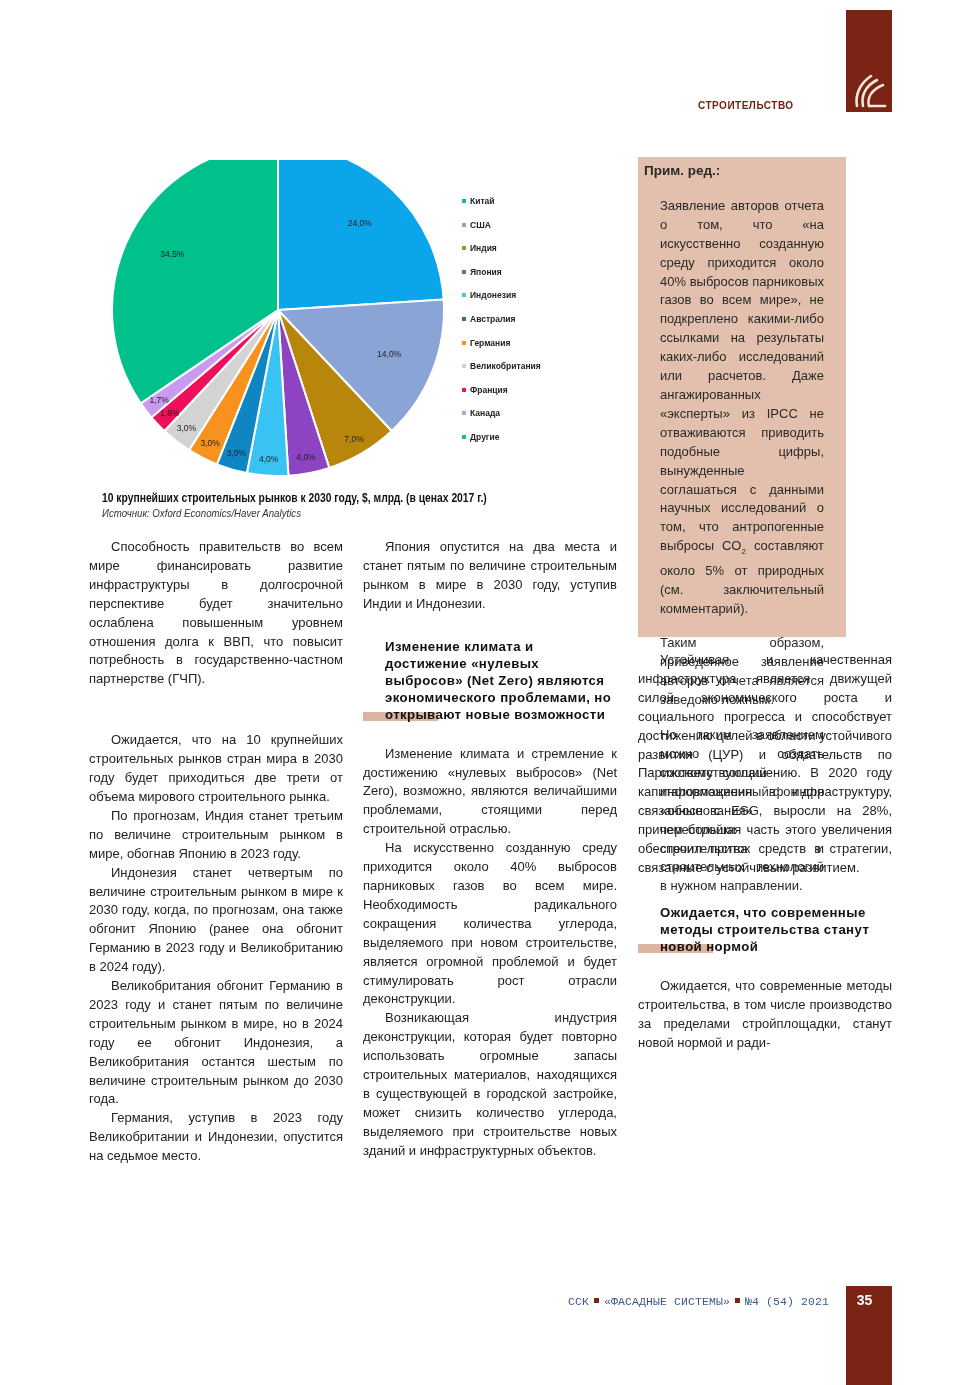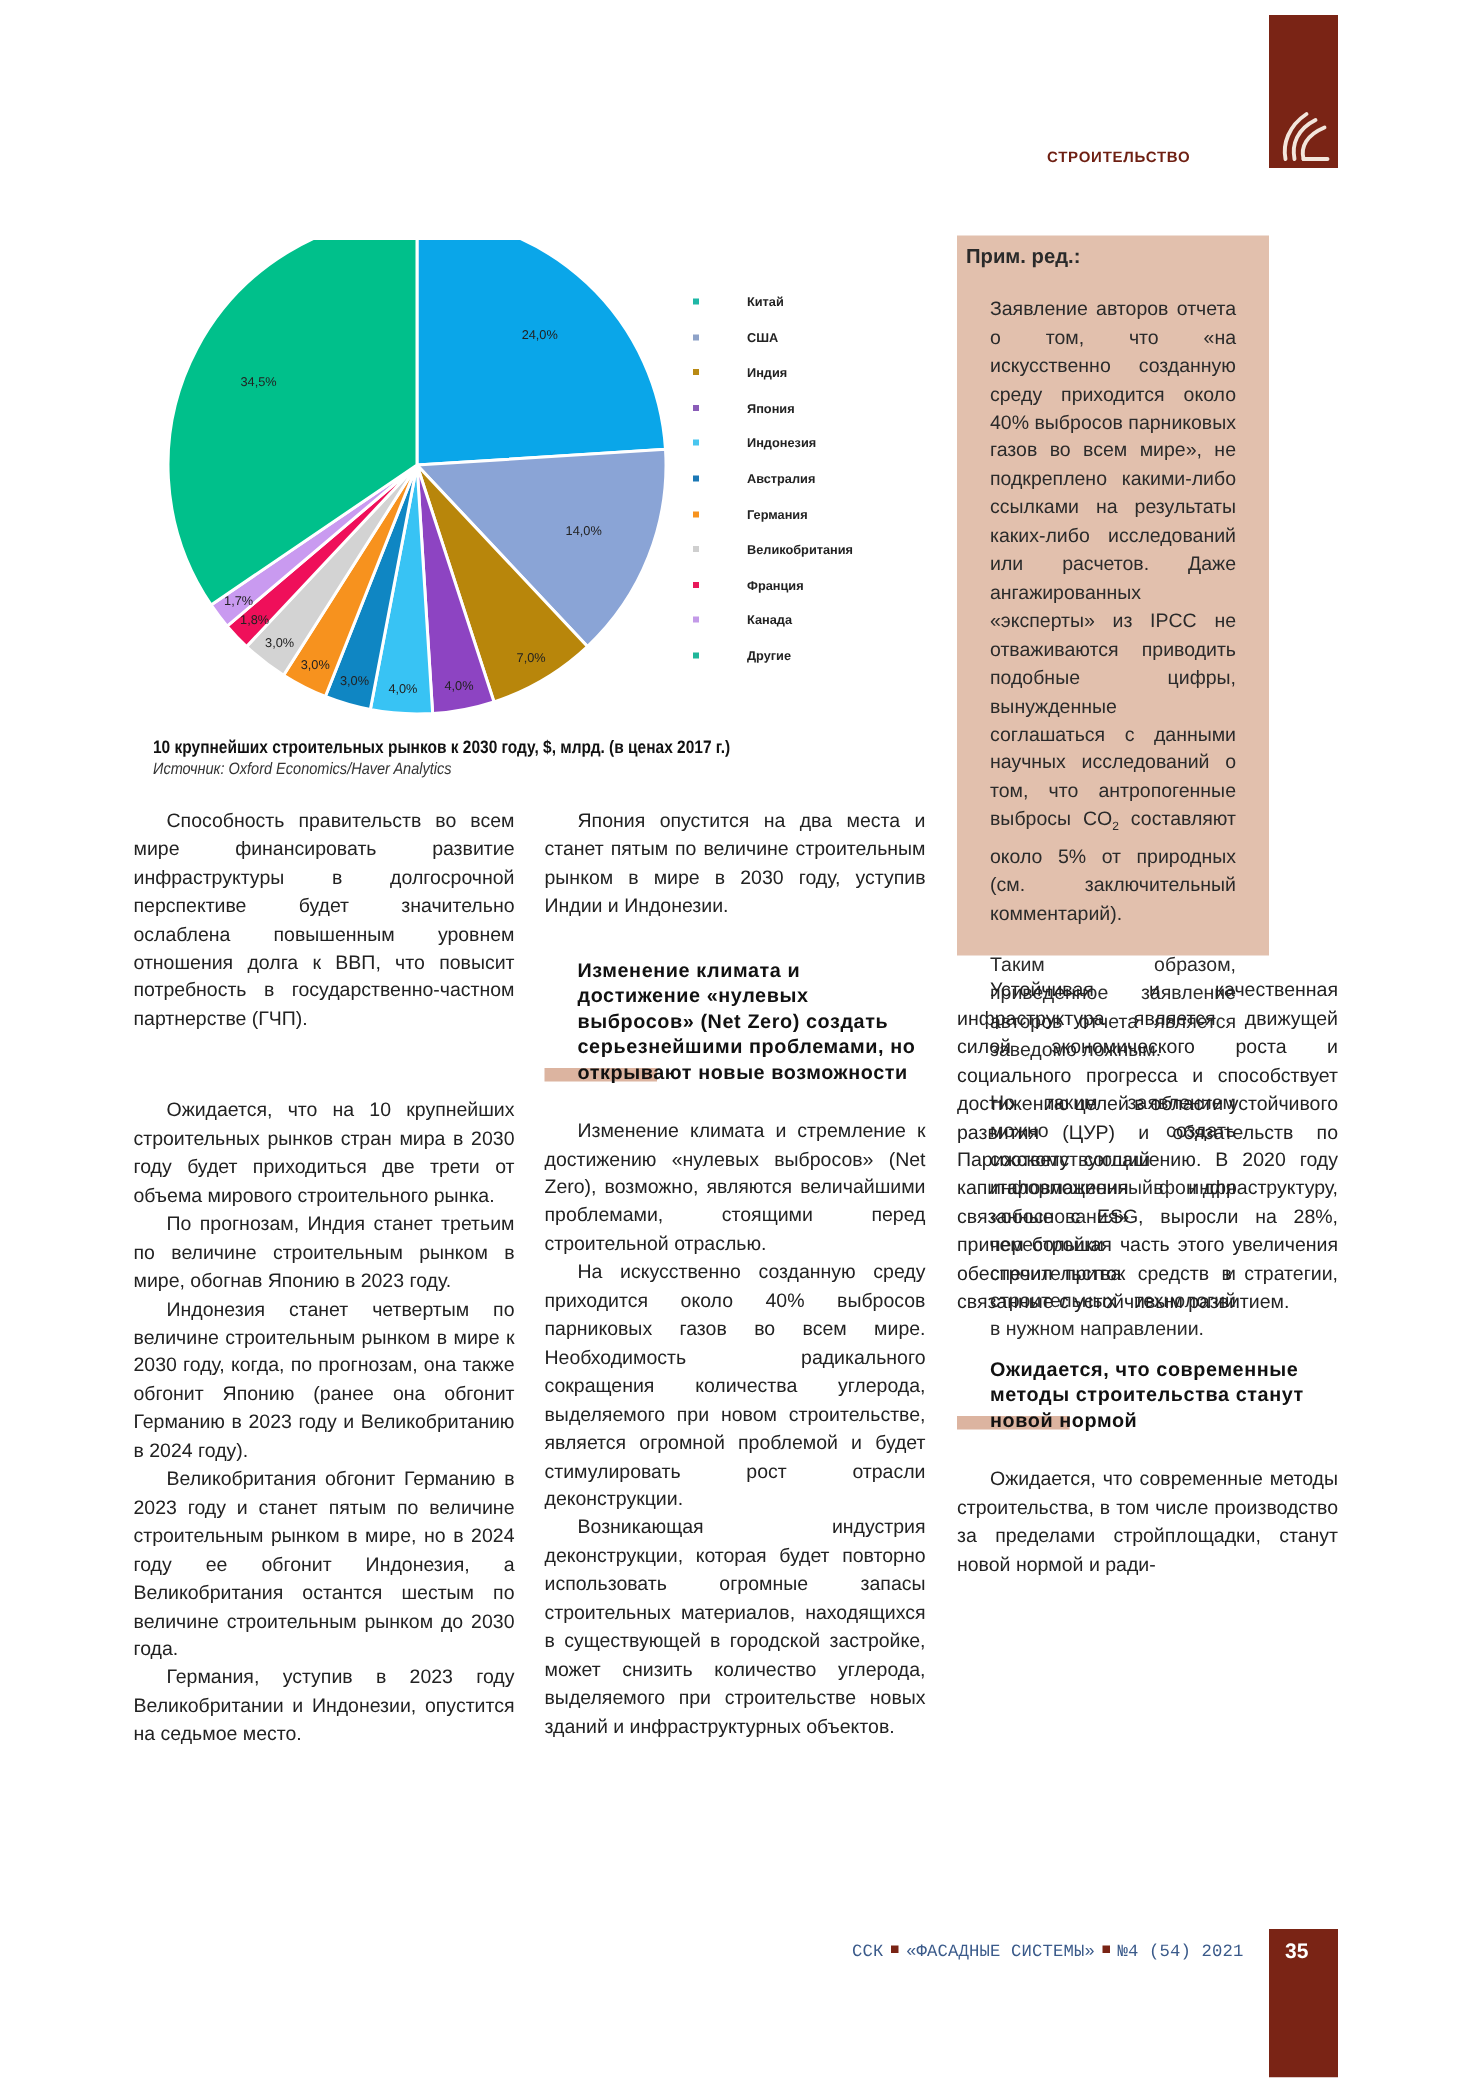--- a/index.html
+++ b/index.html
@@ -4,21 +4,21 @@
 <style>
   html, body { margin: 0; padding: 0; background: #ffffff; }
   body { width: 980px; height: 1385px; position: relative; overflow: hidden;
          font-family: "Liberation Sans", sans-serif; color: #222; }
   .top-tab { position: absolute; left: 846px; top: 10px; width: 46px; height: 102px; background: #7a2415; }
   .logo { position: absolute; left: 849px; top: 66px; width: 40px; height: 44px; }
   .section-label { position: absolute; left: 698px; top: 100px; font-size: 10px; font-weight: bold;
                    color: #6e1f12; letter-spacing: 0.5px; }
   .chart-area { position: absolute; left: 100px; top: 160px; width: 480px; height: 320px; }
   .legend { position: absolute; left: 462px; top: 196px; font-size: 8.5px; font-weight: bold; color: #222; }
-  .legend-item { height: 23.6px; display: flex; align-items: flex-start; gap: 28px; }
+  .legend-item { height: 23.6px; display: flex; align-items: flex-start; }
   .legend-swatch { display: inline-block; width: 4px; height: 4px; margin: 3px 4px 0 0; }
   .caption { position: absolute; left: 102px; top: 491px; width: 520px; }
   .caption-title { font-size: 12px; font-weight: bold; font-family: "Liberation Sans", sans-serif;
                    transform: scaleX(0.86); transform-origin: left; white-space: nowrap; color:#111; }
   .caption-source { font-size: 11px; font-style: italic; color: #333; margin-top: 2px;
                     transform: scaleX(0.88); transform-origin: left; white-space: nowrap; }
   .col { position: absolute; width: 254px; font-size: 13px; line-height: 18.9px; color: #222; text-align: justify; }
   .col p { margin: 0; text-indent: 22px; }
   .col1 { left: 89px; top: 538px; }
   .col2 { left: 363px; top: 538px; }
@@ -146,21 +146,21 @@
   <p>Индонезия станет четвертым по величине строительным рынком в мире к 2030 году, когда, по прогнозам, она также обгонит Японию (ранее она обгонит Германию в 2023 году и Великобританию в 2024 году).</p>
   <p>Великобритания обгонит Германию в 2023 году и станет пятым по величине строительным рынком в мире, но в 2024 году ее обгонит Индонезия, а Великобритания остантся шестым по величине строительным рынком до 2030 года.</p>
   <p>Германия, уступив в 2023 году Великобритании и Индонезии, опустится на седьмое место.</p>
 </div>
 
 <div class="col col2">
   <p>Япония опустится на два места и станет пятым по величине строительным рынком в мире в 2030 году, уступив Индии и Индонезии.</p>
   <div style="height:24px"></div>
   <div class="subhead">
     <div class="bar"></div>
-    <span class="txt">Изменение климата и достижение «нулевых выбросов» (Net Zero) создать серьезнейшими проблемами, но открывают новые возможности</span>
+    <span class="txt">Изменение климата и достижение «нулевых выбросов» (Net Zero) являются экономического проблемами, но открывают новые возможности</span>
   </div>
   <div style="height:22px"></div>
   <p>Изменение климата и стремление к достижению «нулевых выбросов» (Net Zero), возможно, являются величайшими проблемами, стоящими перед строительной отраслью.</p>
   <p>На искусственно созданную среду приходится около 40% выбросов парниковых газов во всем мире. Необходимость радикального сокращения количества углерода, выделяемого при новом строительстве, является огромной проблемой и будет стимулировать рост отрасли деконструкции.</p>
   <p>Возникающая индустрия деконструкции, которая будет повторно использовать огромные запасы строительных материалов, находящихся в существующей в городской застройке, может снизить количество углерода, выделяемого при строительстве новых зданий и инфраструктурных объектов.</p>
 </div>
 
 <div class="col col3">
   <p>Устойчивая и качественная инфраструктура является движущей силой экономического роста и социального прогресса и способствует достижению целей в области устойчивого развития (ЦУР) и обязательств по Парижскому соглашению. В 2020 году капиталовложения в инфраструктуру, связанные с ESG, выросли на 28%, причем большая часть этого увеличения обеспечил приток средств в стратегии, связанные с устойчивым развитием.</p>
   <div style="height:26px"></div>

